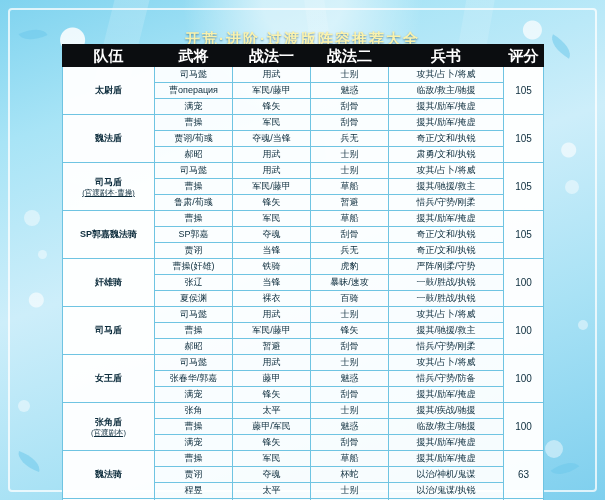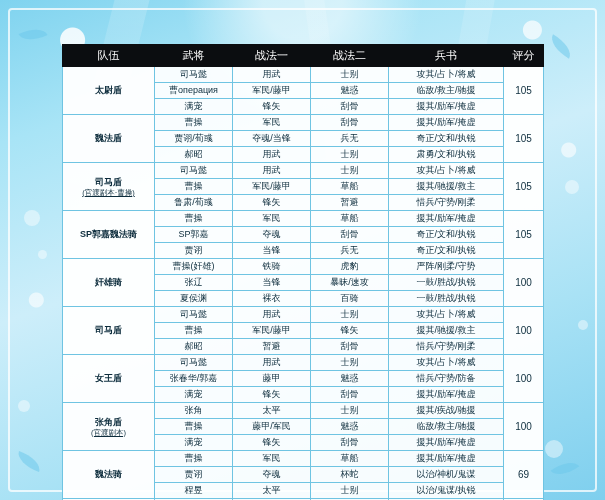--- a/index.html
+++ b/index.html
@@ -40,21 +40,21 @@
     font-size:9px;
     text-align:center;
     color:#0c2c3c;
     padding:0;
     height:15px;
     line-height:11px;
     background:rgba(255,255,255,.92);
     overflow:hidden;
   }
   thead th{
-    background:#0b0d10;color:#ffffff;font-size:11px;font-weight:normal;height:21px;
+    background:#0b0d10;color:#ffffff;font-size:15px;font-weight:bold;height:21px;
     border:1px solid #0b0d10;
   }
   td.team{
     font-weight:bold;font-size:9px;background:rgba(255,255,255,.96);text-align:center;
   }
   td.score{
     font-weight:normal;font-size:10px;background:rgba(255,255,255,.96);
   }
   col.c0{width:92px;}
   col.c1{width:78px;}
@@ -77,20 +77,21 @@
   <div class="bubble" style="left:565px;top:180px;width:14px;height:14px;"></div>
   <div class="bubble" style="left:578px;top:320px;width:10px;height:10px;"></div>
   <div class="bubble" style="left:18px;top:400px;width:12px;height:12px;"></div>
   <div class="bubble" style="left:545px;top:440px;width:18px;height:18px;"></div>
   <div class="leaf" style="left:20px;top:28px;transform:rotate(-25deg);"></div>
   <div class="leaf" style="left:548px;top:40px;transform:rotate(30deg);"></div>
   <div class="leaf" style="left:16px;top:455px;transform:rotate(20deg);"></div>
   <div class="leaf" style="left:552px;top:462px;transform:rotate(-35deg);"></div>
   <div class="frame"></div>
 
+  <div class="title-banner">开荒·进阶·过渡版阵容推荐大全</div>
 
   <div class="table-wrap">
     <table>
       <colgroup>
         <col class="c0">
           <col class="c1">
           <col class="c2">
           <col class="c3">
           <col class="c4">
           <col class="c5">
@@ -265,21 +266,21 @@
             <td>锋矢</td>
             <td>刮骨</td>
             <td>援其/励军/掩虚</td>
           </tr>
           <tr>
             <td class="team" rowspan="3"><span>魏法骑</span></td>
             <td>曹操</td>
             <td>军民</td>
             <td>草船</td>
             <td>援其/励军/掩虚</td>
-            <td class="score" rowspan="3">69</td>
+            <td class="score" rowspan="3">63</td>
           </tr>
           <tr>
             <td>贾诩</td>
             <td>夺魂</td>
             <td>杯蛇</td>
             <td>以治/神机/鬼谋</td>
           </tr>
           <tr>
             <td>程昱</td>
             <td>太平</td>

